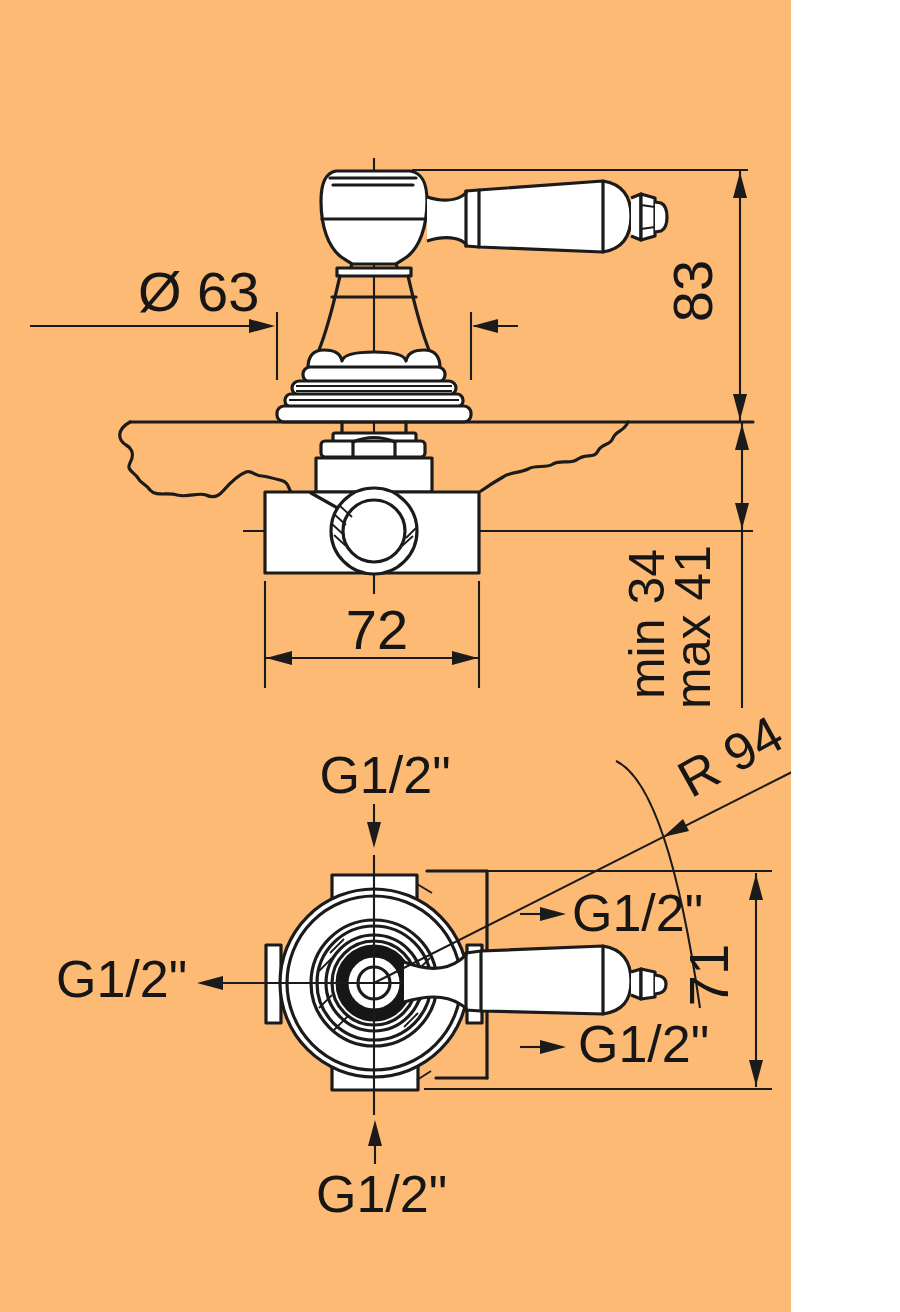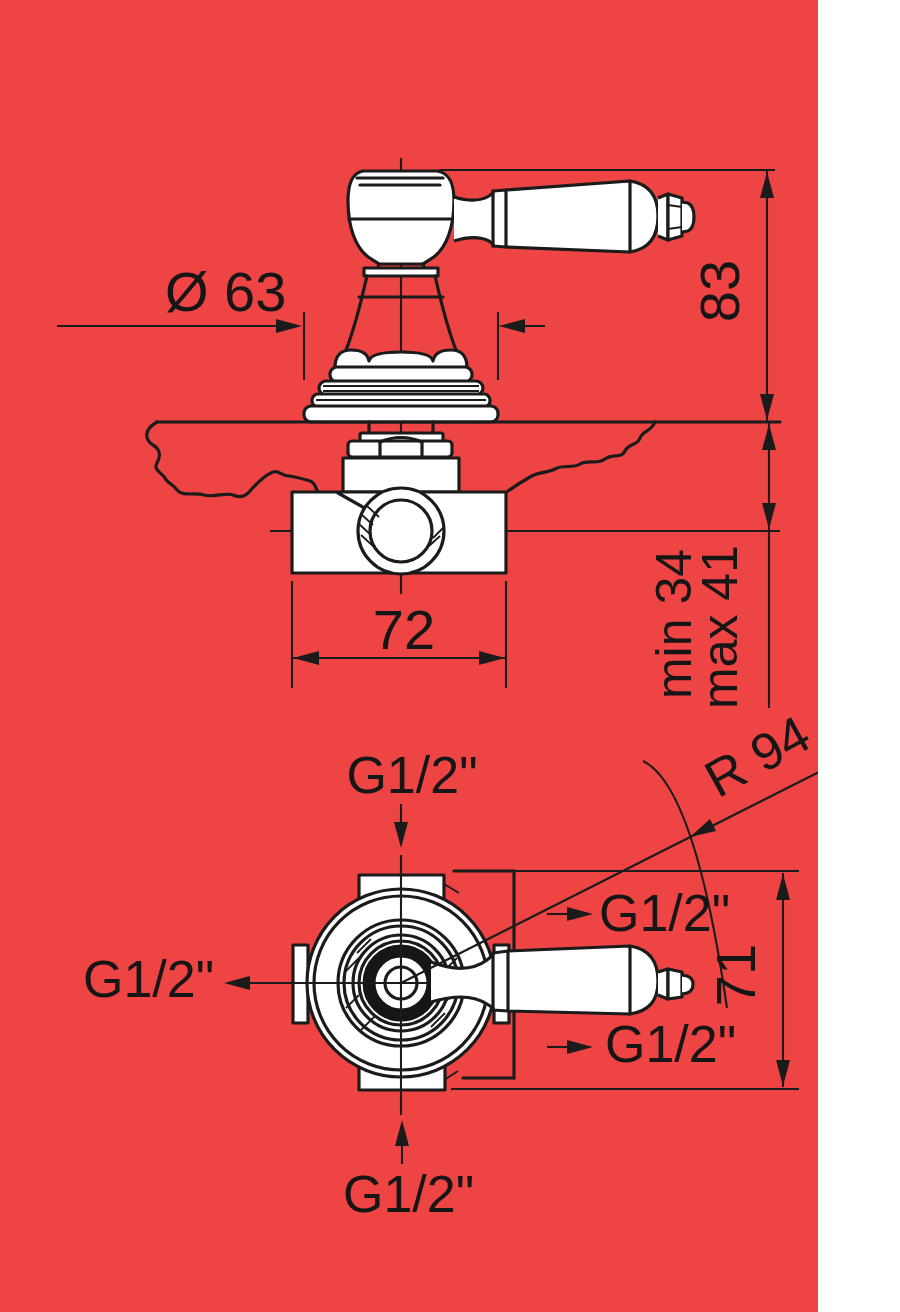--- a/index.html
+++ b/index.html
@@ -1,16 +1,16 @@
 <!DOCTYPE html>
 <html><head>
 <meta charset="utf-8">
 <style>
   html,body{margin:0;padding:0;background:#ffffff;}
-  .page{width:791px;height:1312px;background:#ef4444;position:relative;overflow:hidden;padding-left:27px;}
+  .page{width:791px;height:1312px;background:#fdba74;position:relative;overflow:hidden;}
   svg{display:block;}
   .ln{stroke:#1b1b1b;stroke-width:3.2;fill:none;stroke-linecap:round;stroke-linejoin:round;}
   .lnf{stroke:#1b1b1b;stroke-width:3.2;fill:#ffffff;stroke-linejoin:round;}
   .thin{stroke:#1b1b1b;stroke-width:2.1;fill:none;stroke-linecap:butt;}
   .thick{stroke:#1b1b1b;stroke-width:5;fill:none;}
   .hatch{stroke:#1b1b1b;stroke-width:1.8;fill:none;}
   .ah{fill:#1b1b1b;stroke:none;}
   text{font-family:"Liberation Sans","DejaVu Sans",sans-serif;fill:#161616;}
   .dimtxt{font-size:56px;}
   .dimtxt-sm{font-size:50px;}

